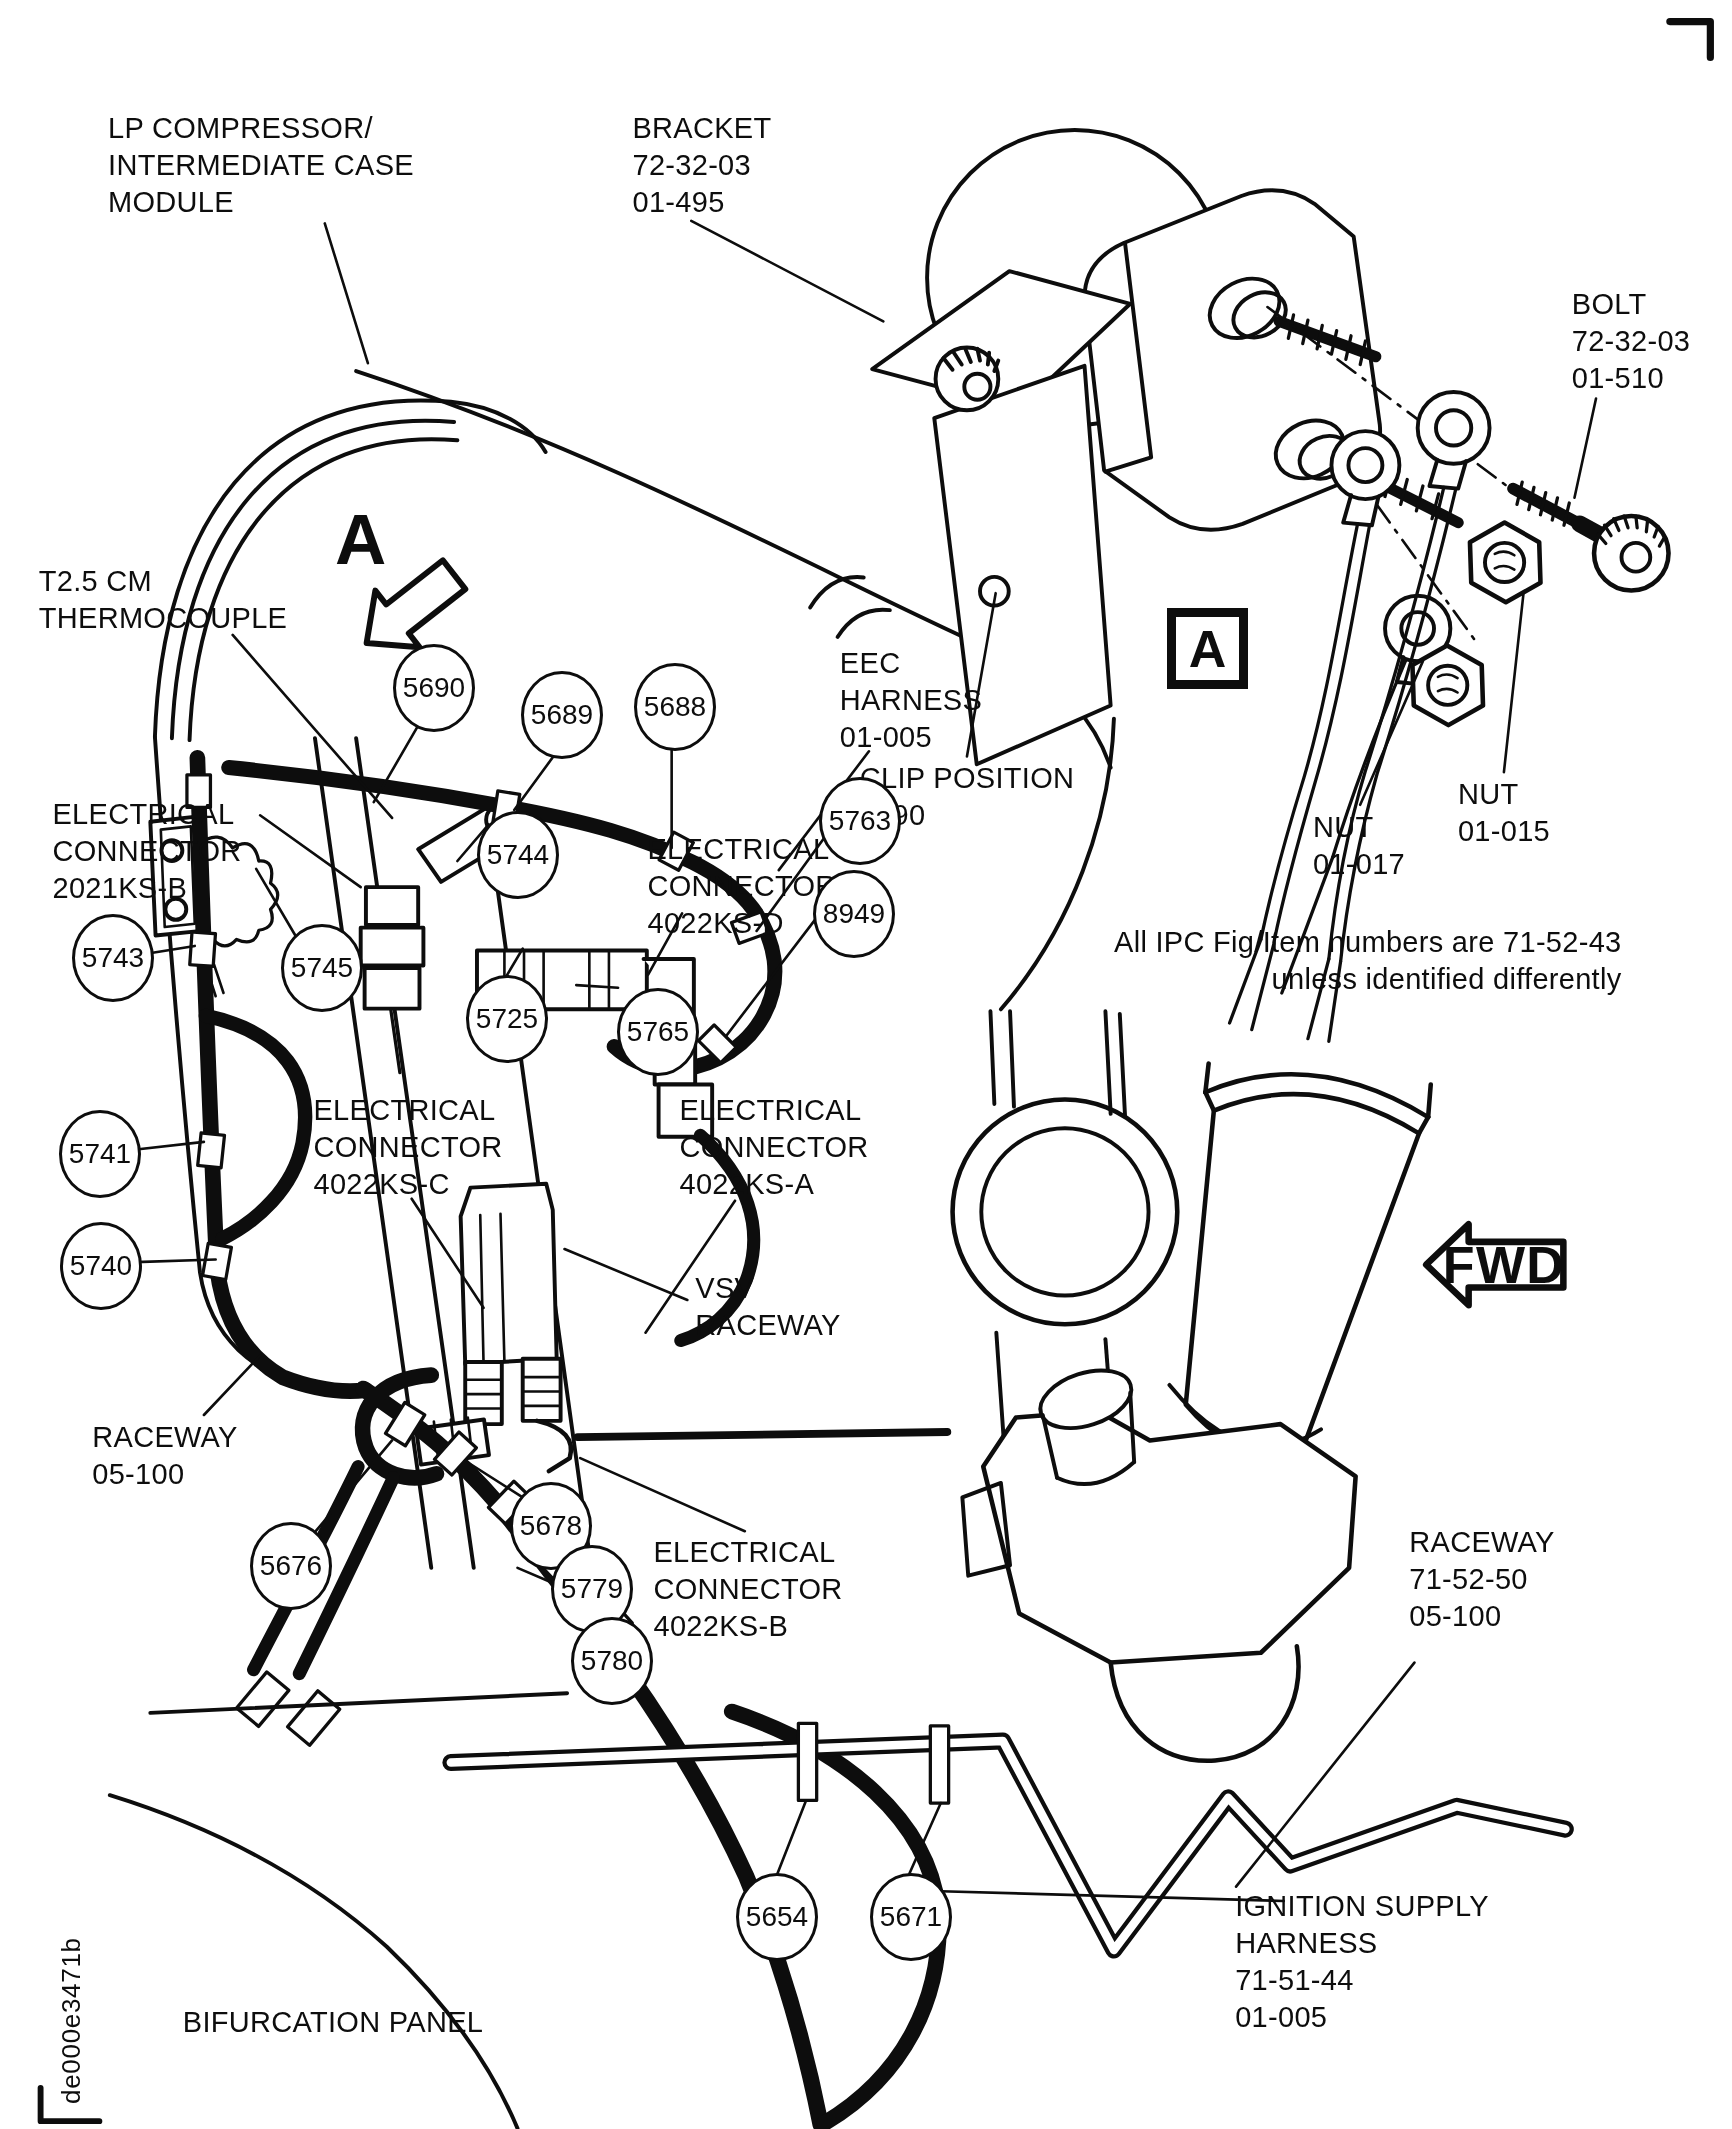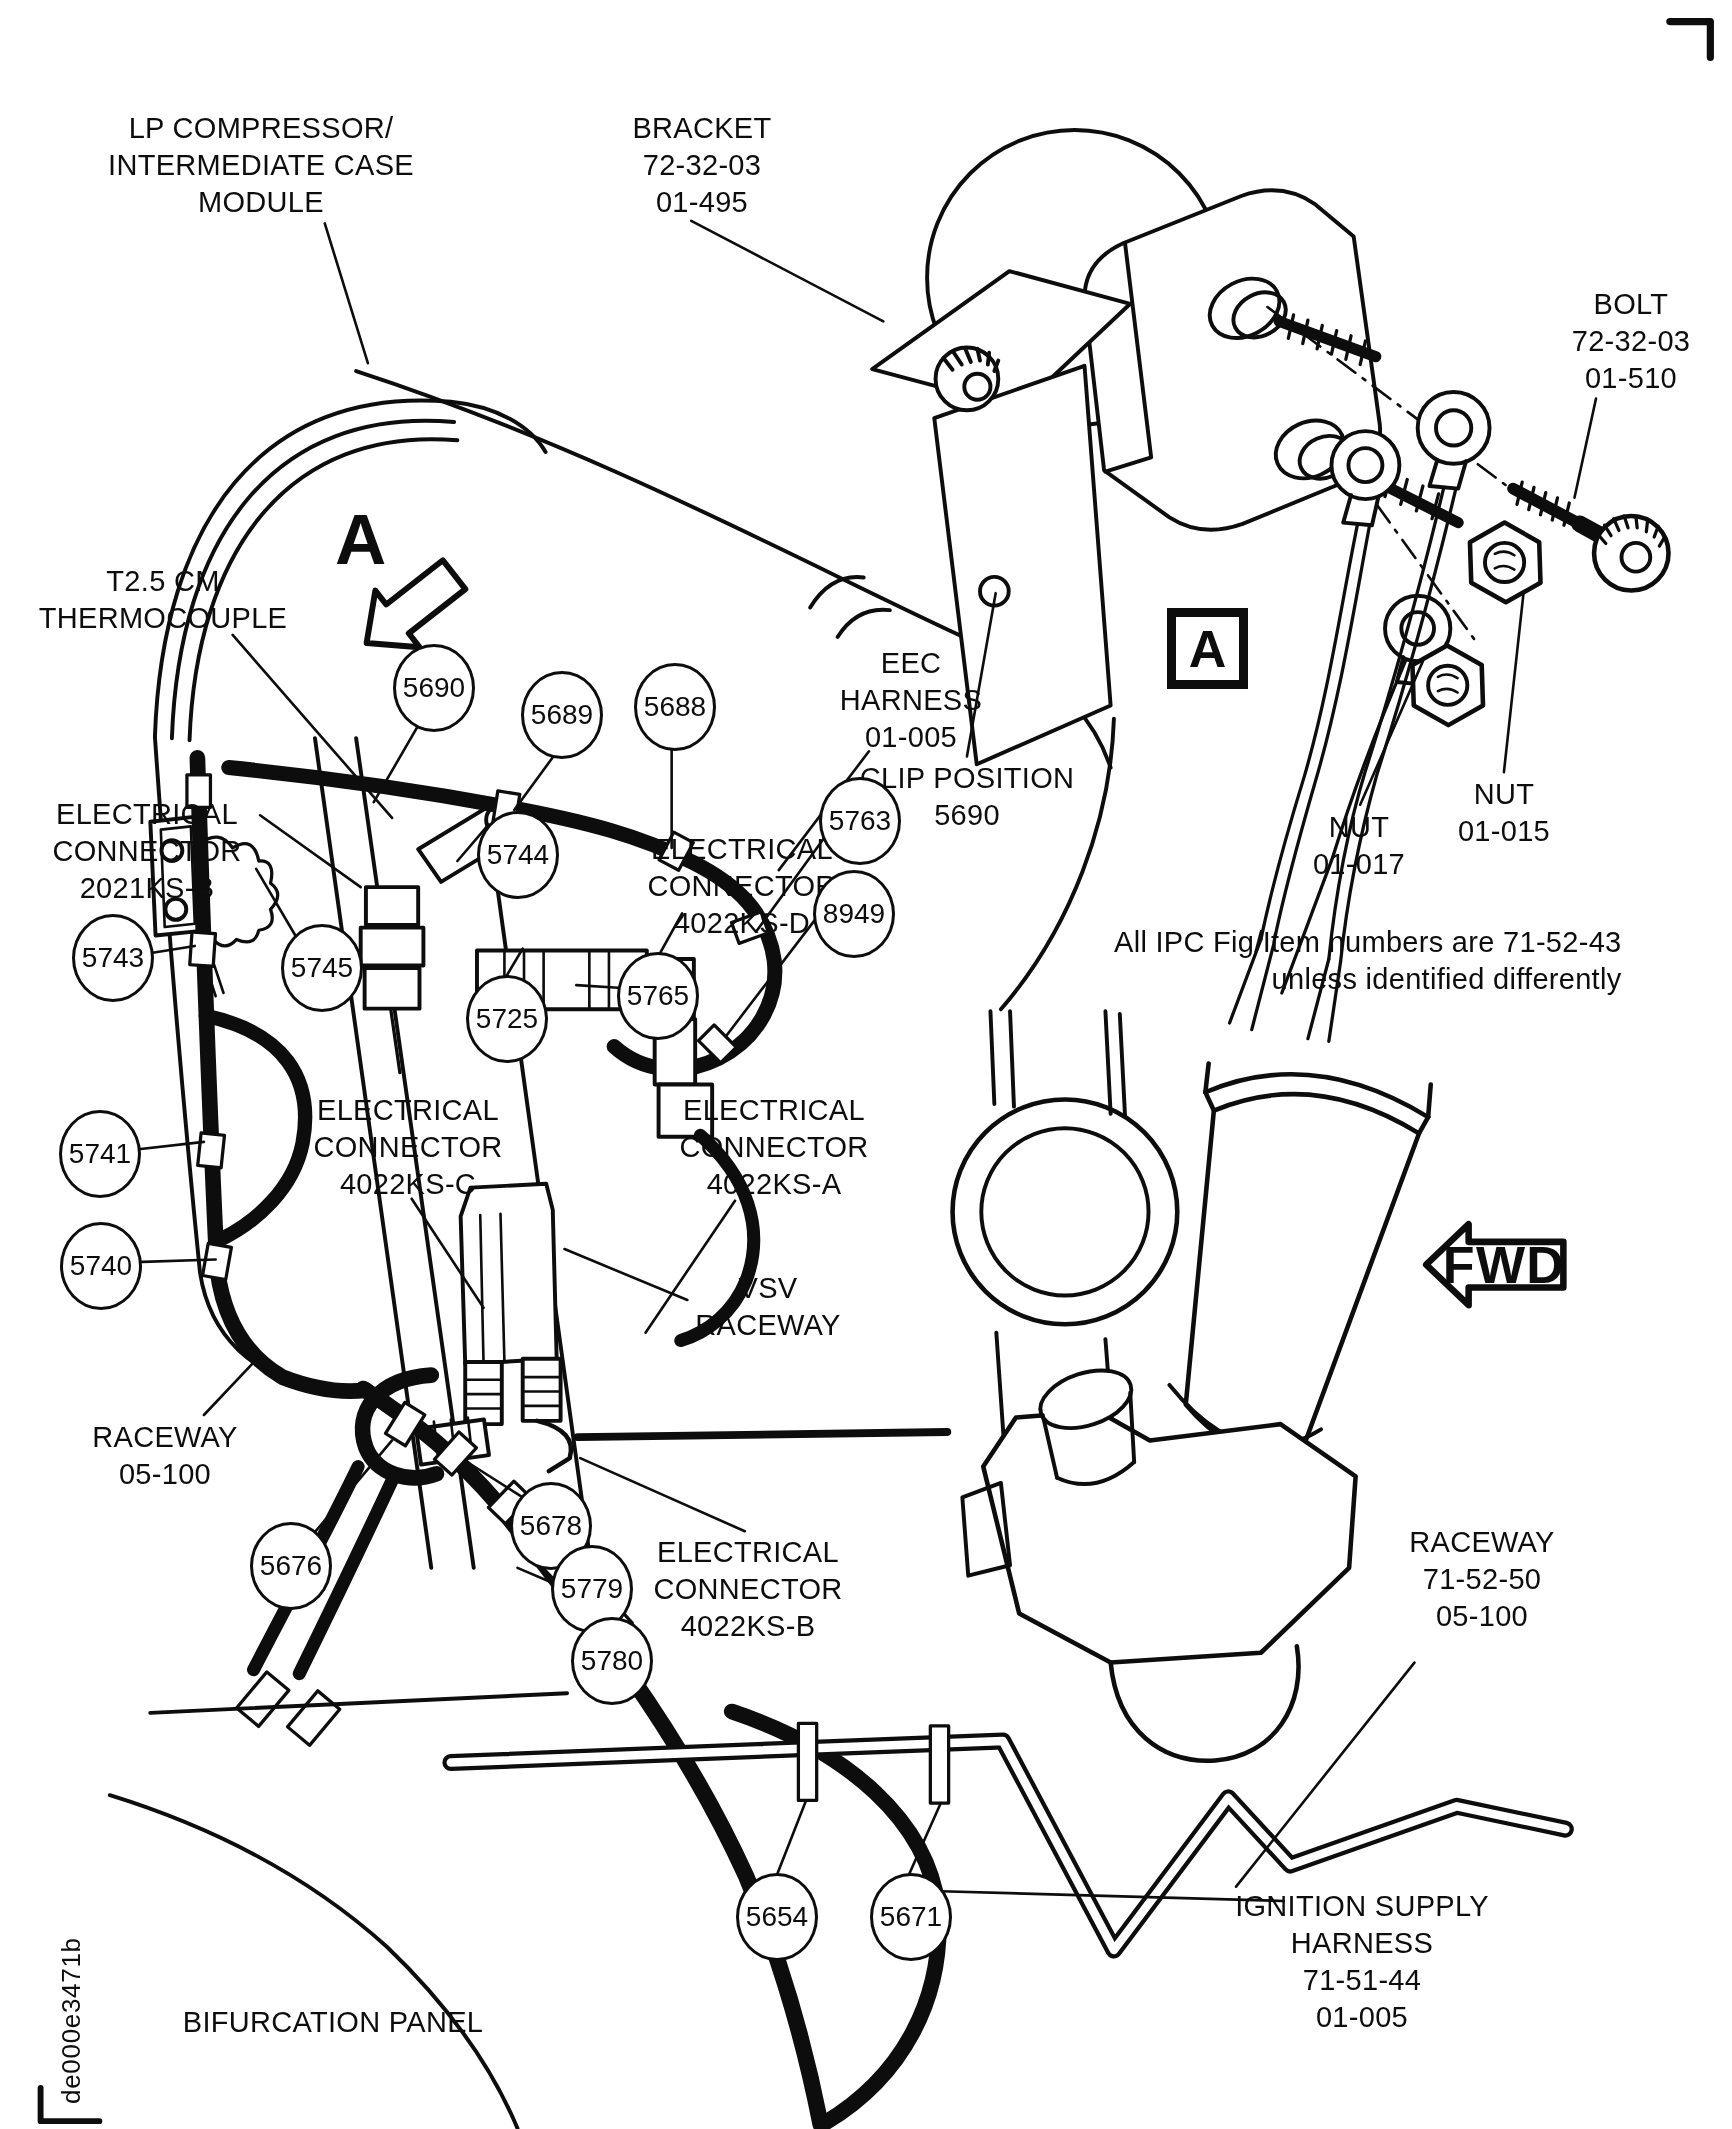--- a/index.html
+++ b/index.html
@@ -1,19 +1,19 @@
 <!DOCTYPE html>
 <html style="font-size:10.5px"><head>
 <meta charset="utf-8">
 <style>
   html,body{margin:0;padding:0;background:#fff;}
   .page{position:relative;width:1732px;height:2129px;background:#ffffff;overflow:hidden;
         font-family:"Liberation Sans", sans-serif;color:#0d0d0d;}
   svg.art{position:absolute;left:0;top:0;width:1732px;height:2129px;}
-  .lbl{position:absolute;transform:translateX(-50%);text-align:center;font-size:29px;
+  .lbl{position:absolute;transform:translateX(-50%);text-align:left;font-size:29px;
        line-height:37px;white-space:nowrap;color:#0d0d0d;letter-spacing:0.3px;}
   .lbl.left{transform:none;text-align:right;}
   .callout{position:absolute;width:76px;height:82px;border:3.9px solid #0d0d0d;border-radius:50%;
            background:#fff;display:flex;align-items:center;justify-content:center;
            font-size:28px;letter-spacing:0;}
   .bigA{position:absolute;font-size:71px;font-weight:700;line-height:1;}
   .boxA{position:absolute;width:63px;height:63px;border:9.1px solid #0d0d0d;background:#fff;
         display:flex;align-items:center;justify-content:center;font-size:52px;font-weight:700;}
   .fwdTxt{position:absolute;font-size:52px;font-weight:700;letter-spacing:1.3px;transform:translate(-50%,-50%);}
   .figid{position:absolute;left:56px;top:1918px;height:186px;writing-mode:vertical-rl;
@@ -415,21 +415,21 @@
     </div>
   <div class="callout" style="left:72px;top:914px">
       <span>5743</span>
     </div>
   <div class="callout" style="left:281px;top:924px">
       <span>5745</span>
     </div>
   <div class="callout" style="left:466px;top:975px">
       <span>5725</span>
     </div>
-  <div class="callout" style="left:617px;top:952px">
+  <div class="callout" style="left:617px;top:988px">
       <span>5765</span>
     </div>
   <div class="callout" style="left:59px;top:1110px">
       <span>5741</span>
     </div>
   <div class="callout" style="left:60px;top:1222px">
       <span>5740</span>
     </div>
   <div class="callout" style="left:250px;top:1522px">
       <span>5676</span>

